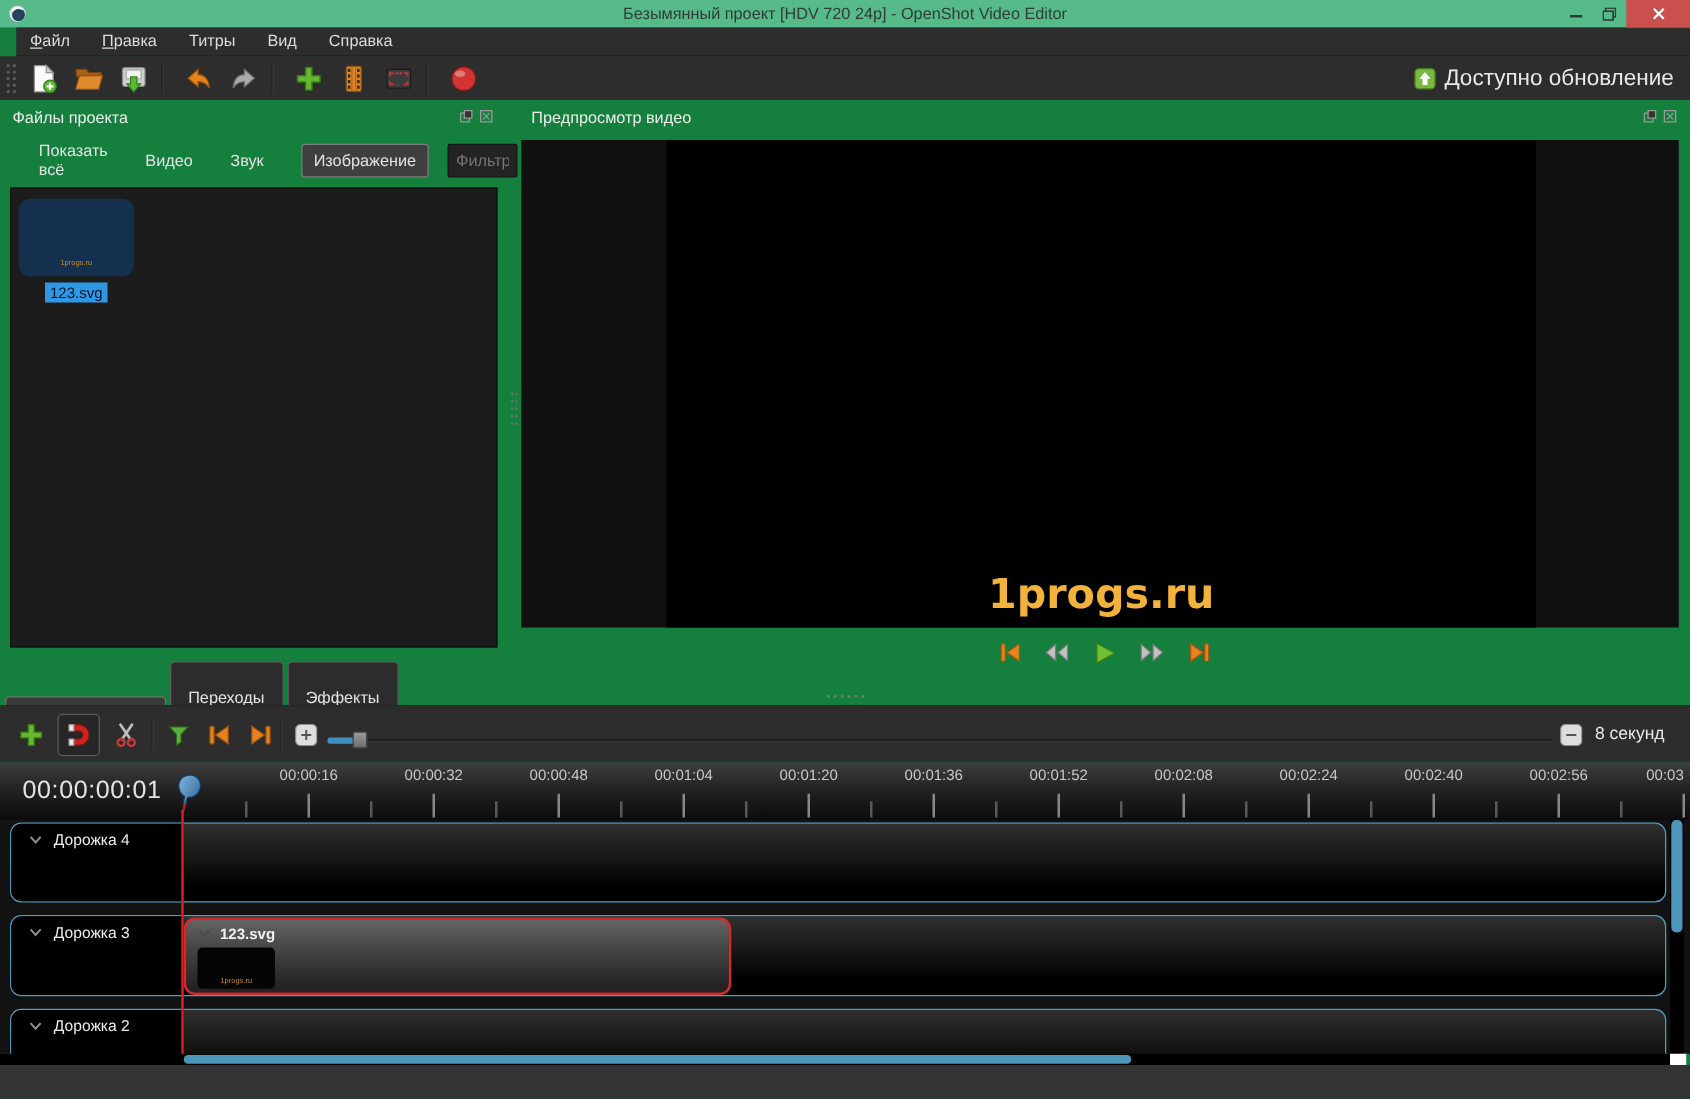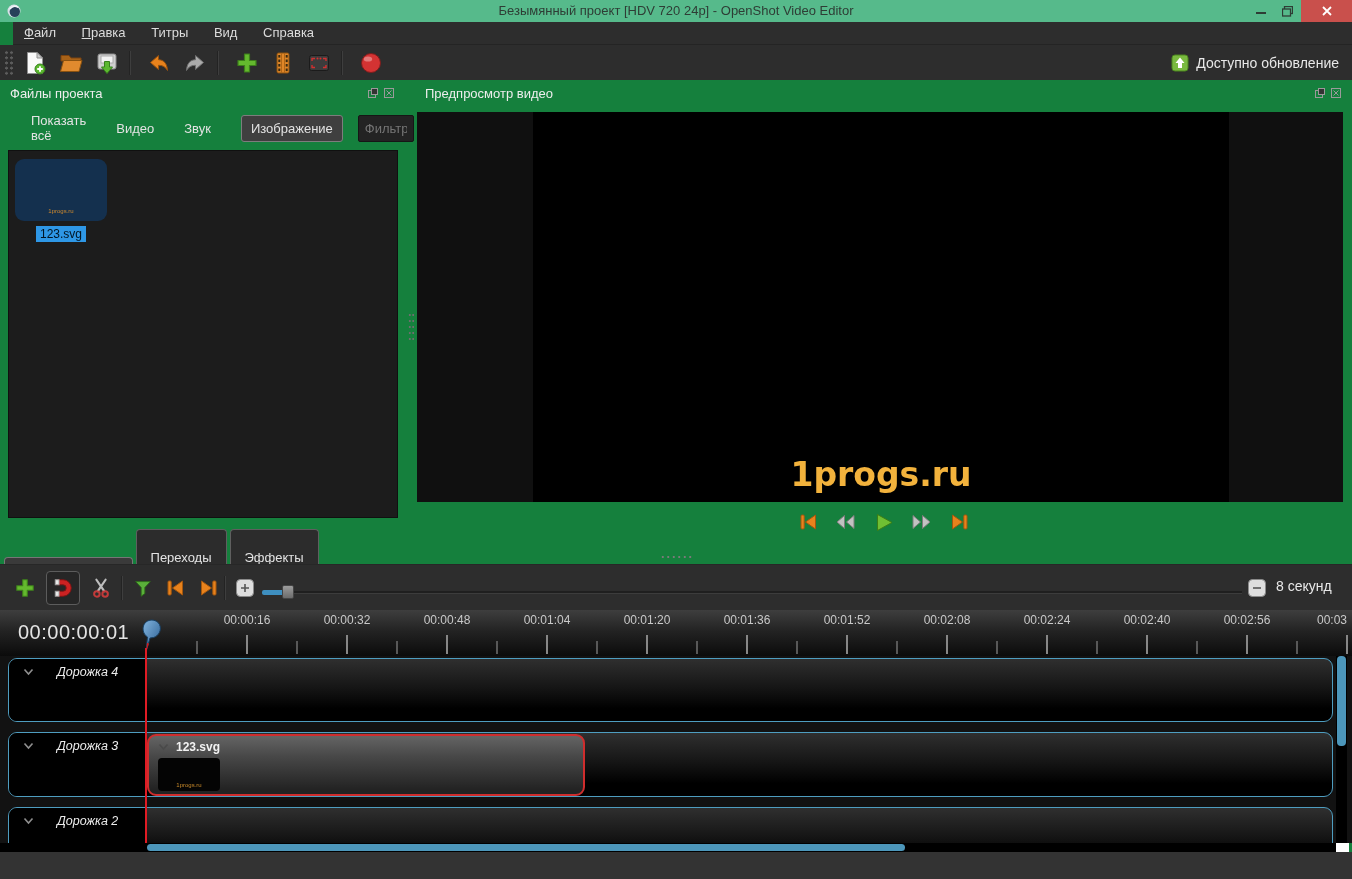--- a/index.html
+++ b/index.html
@@ -21,21 +21,21 @@
   .menu-item { display:inline-block; padding:0 11px; line-height:22px; color:#dcdcdc; cursor:default; }
   .menu-item.accel::first-letter { text-decoration:underline; }
 
   
   .toolbar { left:0; top:45px; width:100%; height:35px; background:#2d2d2d; display:flex; align-items:center; }
   .grip { width:10px; height:26px; margin-left:4px;
           background-image:radial-gradient(circle,#5d5d5d 1.2px,transparent 1.5px);
           background-size:5px 5.2px; }
   .tbtn { width:30px; height:30px; display:flex; align-items:center; justify-content:center; margin-left:6px; }
   .tsep { width:0; height:24px; margin:0 7px; border-left:1px solid #232323; border-right:1px solid #3e3e3e; }
-  .update { margin-left:auto; display:flex; align-items:center; gap:7px; padding-right:13px; font-size:14px; color:#e8e8e8; }
+  .update { margin-left:auto; display:flex; align-items:center; gap:7px; padding-right:13px; font-size:18px; color:#e8e8e8; }
 
   
   .panel-header { height:26px; display:flex; align-items:center; padding:0 10px; font-size:13px; color:#ededed; }
   .dock-icons { margin-left:auto; display:flex; gap:4px; align-items:center; }
 
   .files-panel { left:0; top:80px; width:405px; height:478px; }
   .tabs-row { position:absolute; left:16px; top:32px; height:32px; display:flex; align-items:center; gap:15px; }
   .seg { color:#e3e3e3;margin-left:15px; }
   .seg-selected { border:1px solid #7d7d7d; background:#3f3f3f; border-radius:3px; padding:5px 9px; }
   .filter-input { width:56px; background:#232323; border:1px solid #161616; color:#909090;
@@ -87,22 +87,22 @@
   .ruler-label { position:absolute; top:3px; width:54px; text-align:center; font-size:12px; color:#c9c9c9; }
   .tick-major { position:absolute; top:25px; width:2px; height:19px; background:#878787; }
   .tick-minor { position:absolute; top:31px; width:2px; height:13px; background:#585858; }
   .playhead-pin { position:absolute; left:137px; top:2px; }
 
   .tracks { left:0; top:656px; width:100%; height:187px; background:#121212; overflow:hidden; }
   .track-row { position:absolute; left:8px; width:1325px; height:64px; border:1px solid #4e9dc0; border-radius:9px;
                background:linear-gradient(180deg,#2f2f2f,#161616 45%,#000 80%); }
   .track-row::before { content:""; position:absolute; left:0; top:0; bottom:0; width:138px; background:#000;
                border-radius:8px 0 0 8px; }
-  .track-label { position:absolute; left:14px; top:6px; display:flex; gap:23px; align-items:center;
-               color:#ececec; font-size:12.5px; z-index:2;font-style:italic; }
+  .track-label { position:absolute; left:14px; top:6px; display:flex; gap:9px; align-items:center;
+               color:#ececec; font-size:12.5px; z-index:2; }
   .clip { position:absolute; left:147px; top:78px; width:438px; height:62px; border:2px solid #cf2d2d; border-radius:9px;
           background:linear-gradient(180deg,#646464,#484848 35%,#232323 92%); z-index:3; }
   .clip-label { position:absolute; left:9px; top:4px; display:flex; gap:7px; align-items:center;
           color:#f2f2f2; font-size:12px; font-weight:bold; }
   .clip-thumb { position:absolute; left:9px; top:22px; width:62px; height:33px; background:#040404; border-radius:4px; }
   .clip-thumb .mini-wm { position:absolute; left:0; right:0; bottom:3px; text-align:center; font-size:6px; color:#c98a2a; }
 
   .playhead-line { left:145px; top:648px; width:2px; height:195px; background:#e01b24; z-index:5; }
 
   .hscroll { left:0; top:843px; width:1336px; height:9px; background:#000; }

